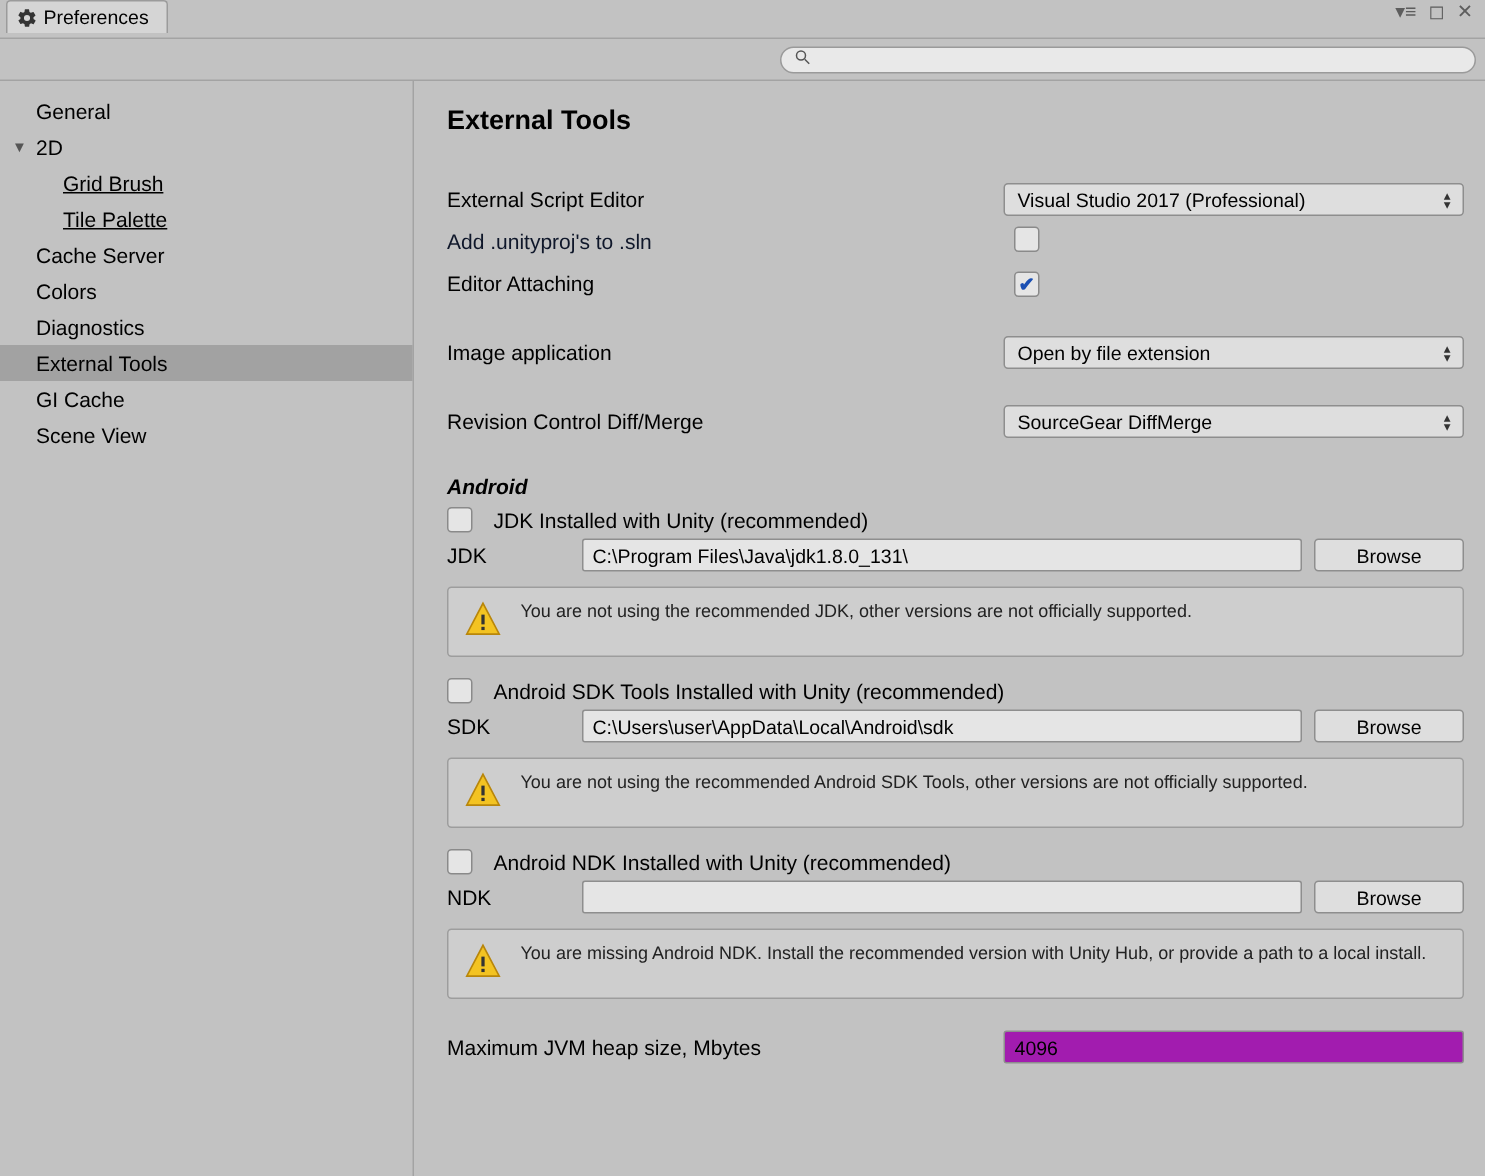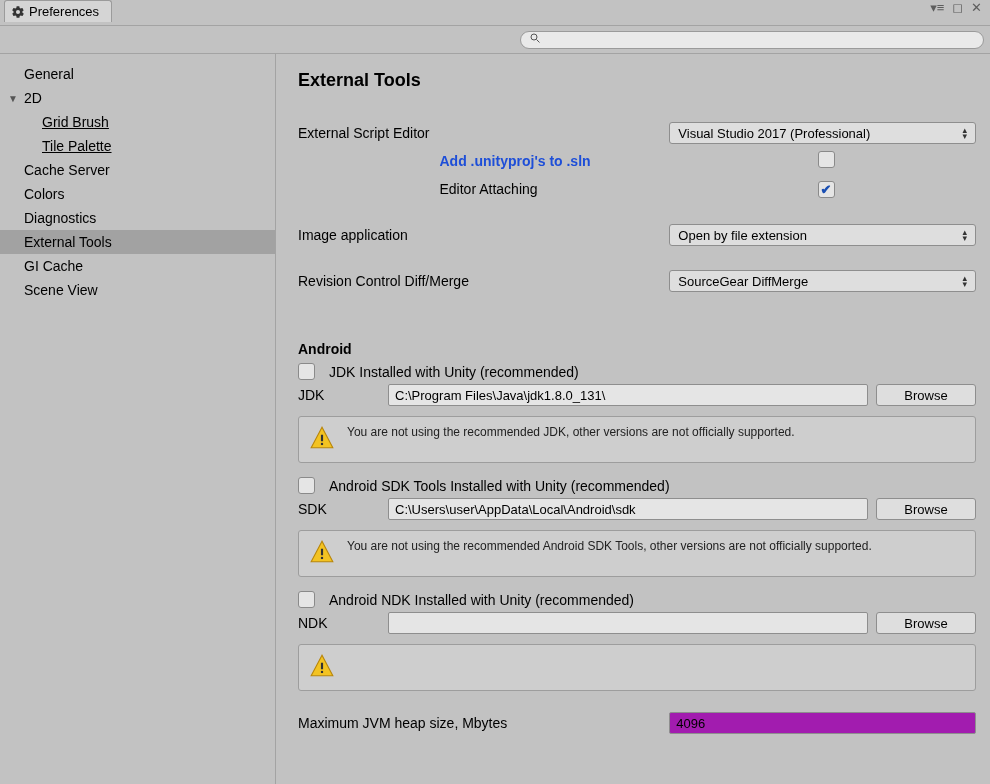--- a/index.html
+++ b/index.html
@@ -92,24 +92,23 @@
   padding: 16px 14px 16px 22px;
   background: #c2c2c2;
   overflow-y: auto;
 }
 h1 { font-size: 18px; font-weight: bold; margin-bottom: 28px; }
 .row {
   display: flex;
   align-items: center;
   min-height: 28px;
   gap: 8px;
-  justify-content: center;
 }
 .row .label { width: 370px; font-size: 14px; }
-.row .label.disabled { color: #1d4ed8; font-weight: bold; }
+.row .label.disabled { color: #0f172a; }
 .dropdown {
   background: #dedede;
   border: 1px solid #8e8e8e;
   border-radius: 3px;
   height: 22px;
   display: flex;
   align-items: center;
   padding: 0 8px;
   font-size: 13px;
   justify-content: space-between;
@@ -126,21 +125,21 @@
   align-items: center;
   justify-content: center;
   cursor: pointer;
 }
 .checkbox.checked::after {
   content: "✔";
   color: #1a4fb3;
   font-size: 13px;
   font-weight: bold;
 }
-.section-head { font-weight: bold; margin-top: 46px; margin-bottom: 4px; font-size:14px; }
+.section-head { font-weight: bold; margin-top: 21px; margin-bottom: 4px; font-size:14px;font-style:italic; }
 .check-row { display: flex; align-items: center; gap: 14px; margin-top: 6px; font-size:14px; }
 .path-row { display: flex; align-items: center; gap: 8px; margin-top: 4px; }
 .path-label { width: 82px; font-size: 14px; }
 .path-input {
   flex: 1;
   background: #e5e5e5;
   border: 1px solid #8e8e8e;
   border-radius: 2px;
   height: 22px;
   padding: 0 6px;
@@ -341,20 +340,21 @@
       <button class="browse-btn">Browse</button>
     </div>
     <div class="warn-box">
       <span class="warn-icon">
         <svg width="26" height="26" viewBox="0 0 24 24">
             <path d="M12 2 2 21h20Z" fill="#f3c322" stroke="#b8860b" stroke-width="1"></path>
             <rect x="11" y="9" width="2" height="6" fill="#333"></rect>
             <rect x="11" y="16.5" width="2" height="2" fill="#333"></rect>
           </svg>
       </span>
+      <span>You are missing Android NDK. Install the recommended version with Unity Hub, or provide a path to a local install.</span>
     </div>
 
     <div class="spacer18"></div>
 
     <div class="row">
       <span class="label">Maximum JVM heap size, Mbytes</span>
       <input class="num-input" value="4096" style="">
     </div>
 
   </div>

